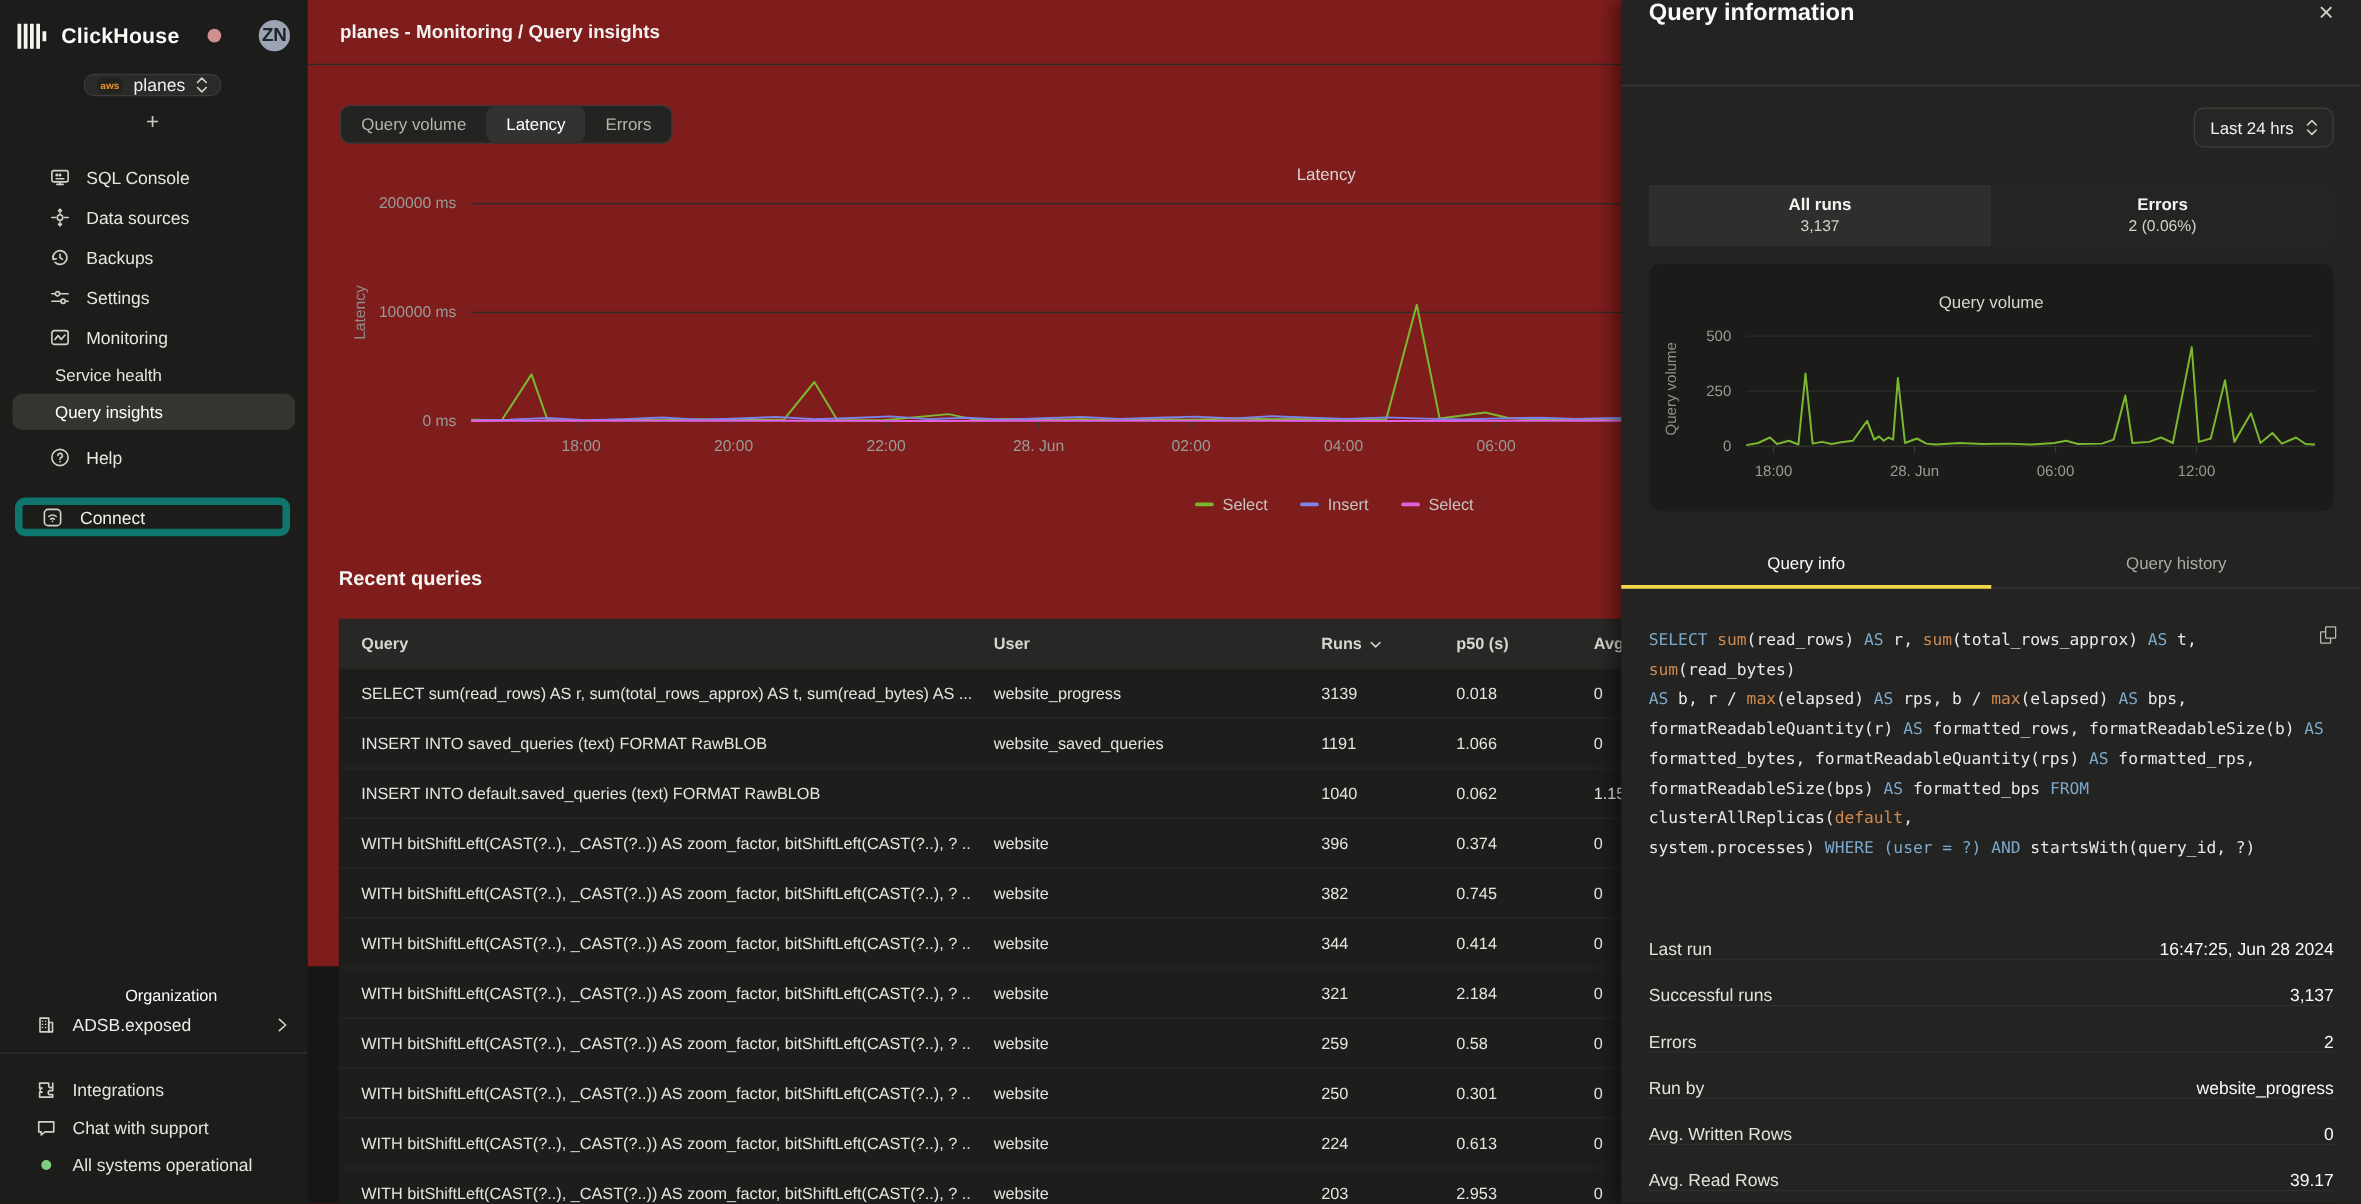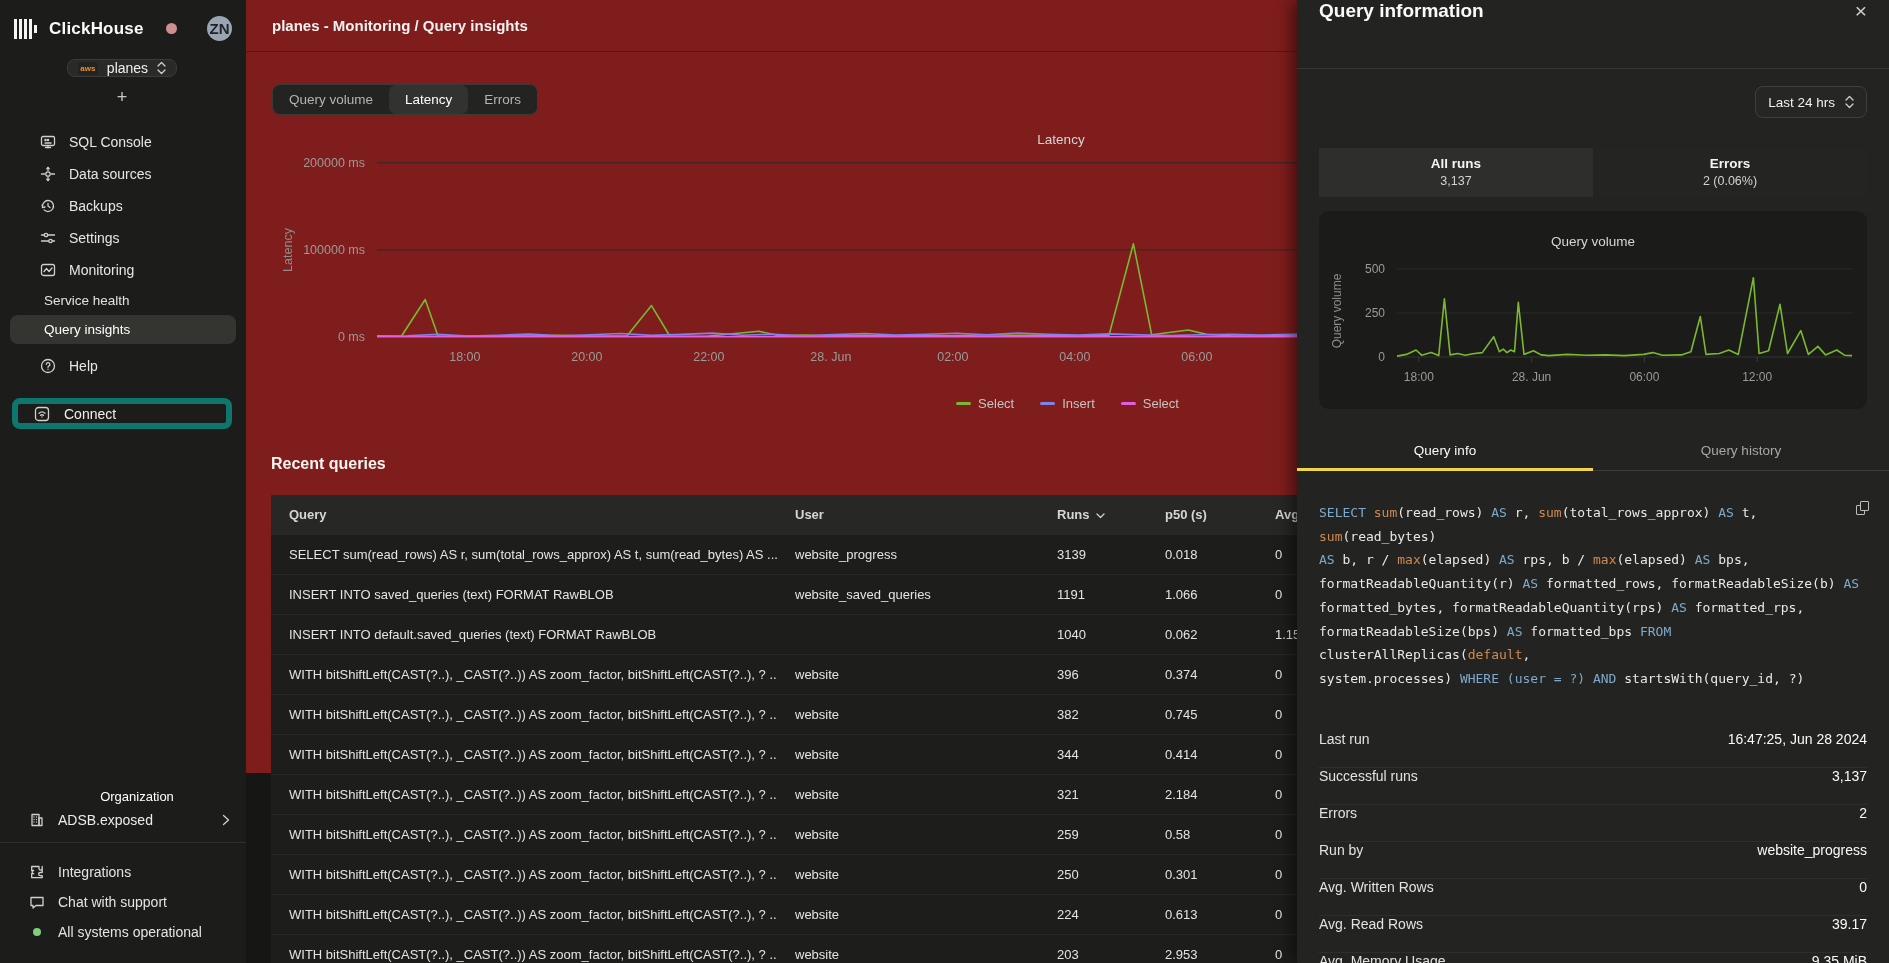--- a/index.html
+++ b/index.html
@@ -86,21 +86,21 @@
   .ptab.active::after { content:""; position:absolute; left:0; right:0; bottom:-1px; height:3px; background:#f1d54b; }
   .codeblock { margin-top:30px; position:relative; font-family:"DejaVu Sans Mono","Liberation Mono",monospace;
     font-size:13px; line-height:23.7px; color:#e8e8e6; }
   .codeblock .kw { color:#7da9cc; }
   .codeblock .fn { color:#d08a4e; }
   .codeblock .pl { color:#e8e8e6; }
   .copy-icon { position:absolute; right:-2px; top:0; width:13px; height:14px; cursor:pointer; }
   .copy-icon .r1 { position:absolute; left:0; bottom:0; width:9px; height:10px; border:1px solid #bcbcb8; border-radius:1px; }
   .copy-icon .r2 { position:absolute; right:0; top:0; width:9px; height:10px; border:1px solid #bcbcb8; border-radius:1px; background:#232322; }
   .stats { margin-top:40px; }
-  .stat-row { display:flex; align-items:flex-start; height:37px; border-bottom:1px solid #2e2e2c; font-size:14px; }
+  .stat-row { display:flex; align-items:flex-end; height:37px; border-bottom:1px solid #2e2e2c; font-size:14px; }
   .stat-row:first-child { border-top:none; }
   .stat-label { color:#e2e2de; }
   .stat-value { margin-left:auto; color:#fafaf8; }
   svg text { font-family:"Liberation Sans", sans-serif; }
   .icon { stroke:#d0d0cc; fill:none; stroke-width:1.3; stroke-linecap:round; stroke-linejoin:round; }
 </style>
 </head>
 <body>
 
 <div class="sidebar">

